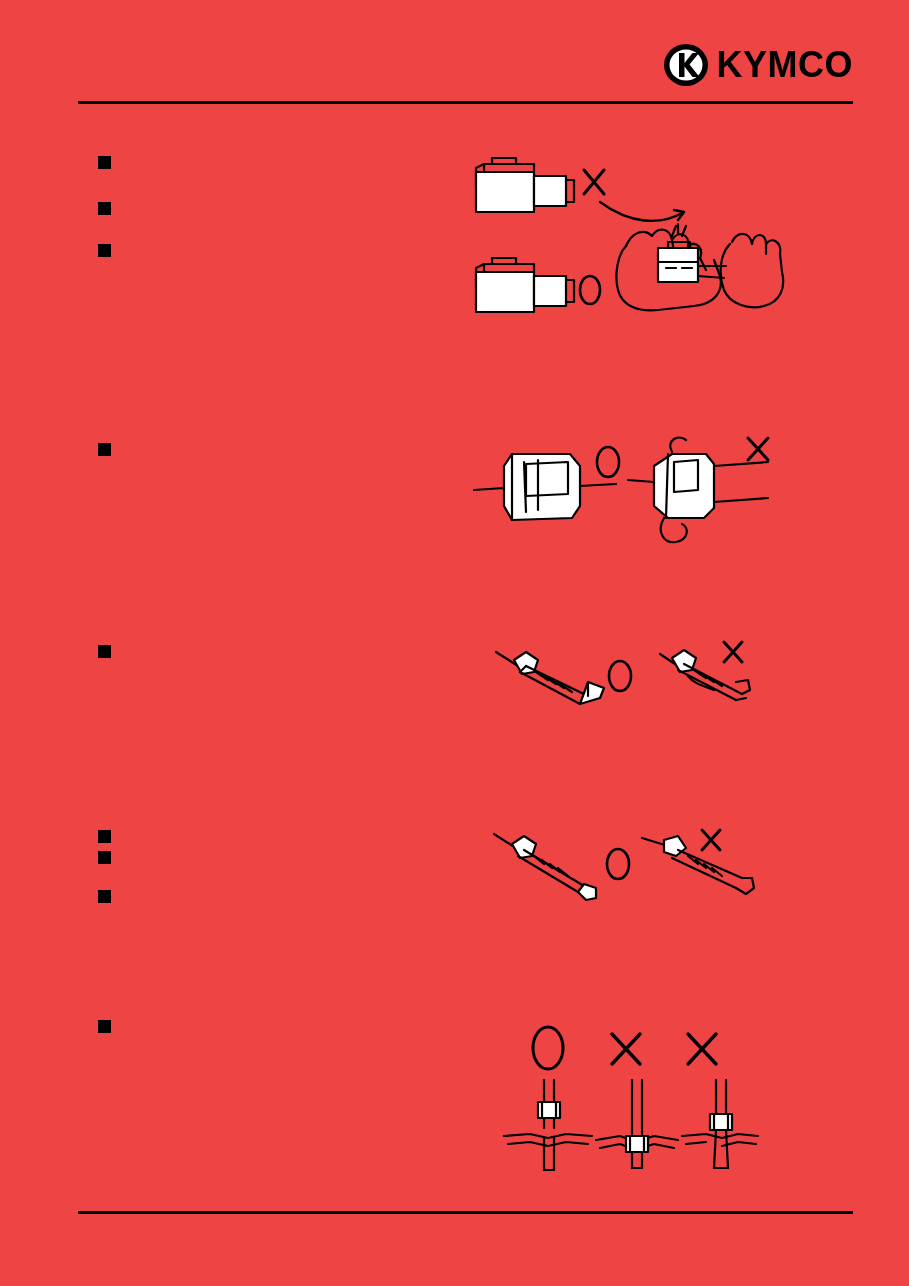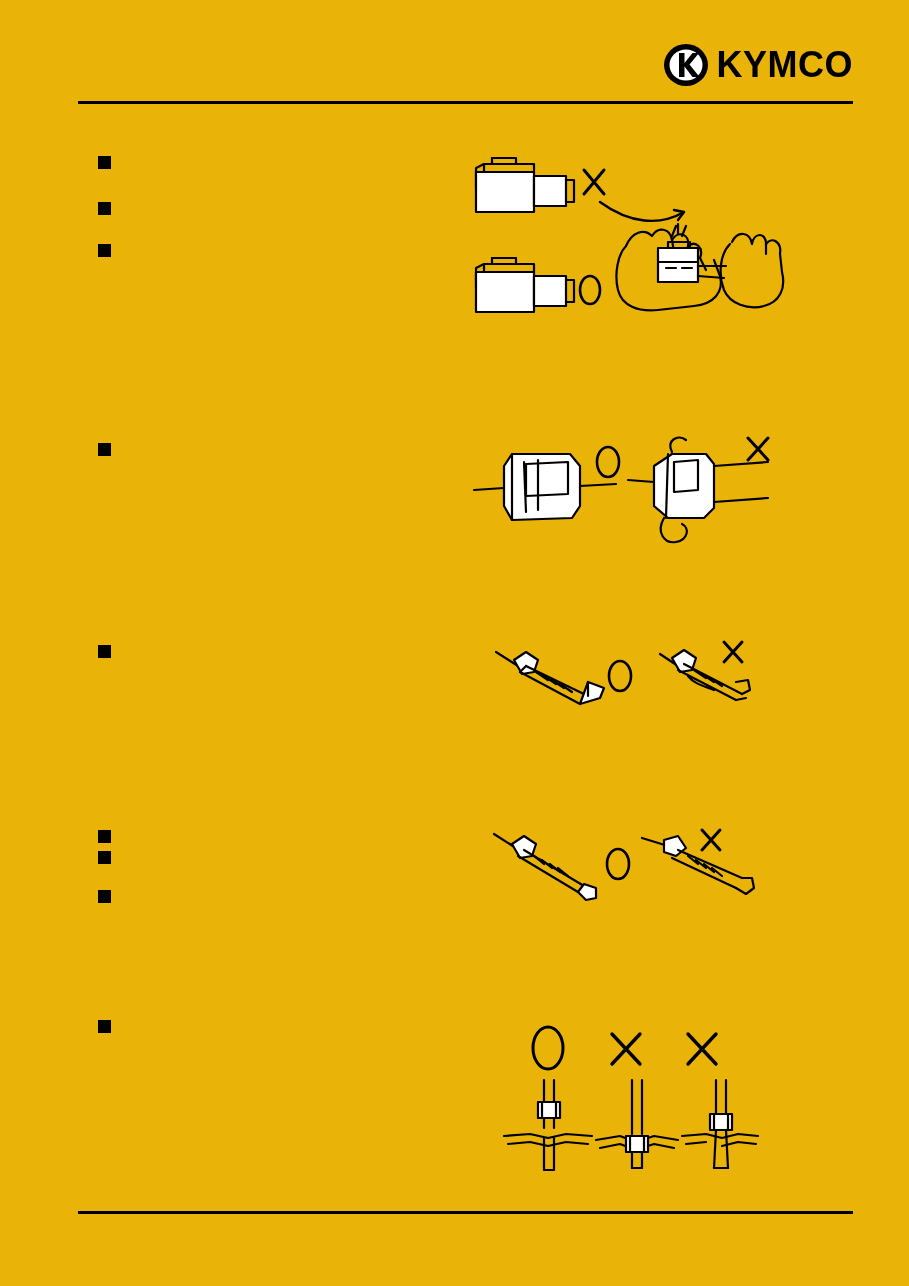--- a/index.html
+++ b/index.html
@@ -7,21 +7,21 @@
     padding: 0;
     background: #ffffff;
   }
   body {
     font-family: "Liberation Sans", sans-serif;
   }
   .page {
     position: relative;
     width: 909px;
     height: 1286px;
-    background: #eab308;
+    background: #ef4444;
     overflow: hidden;
   }
 
   
   .brand {
     position: absolute;
     top: 42px;
     right: 56px;
     display: flex;
     align-items: center;

